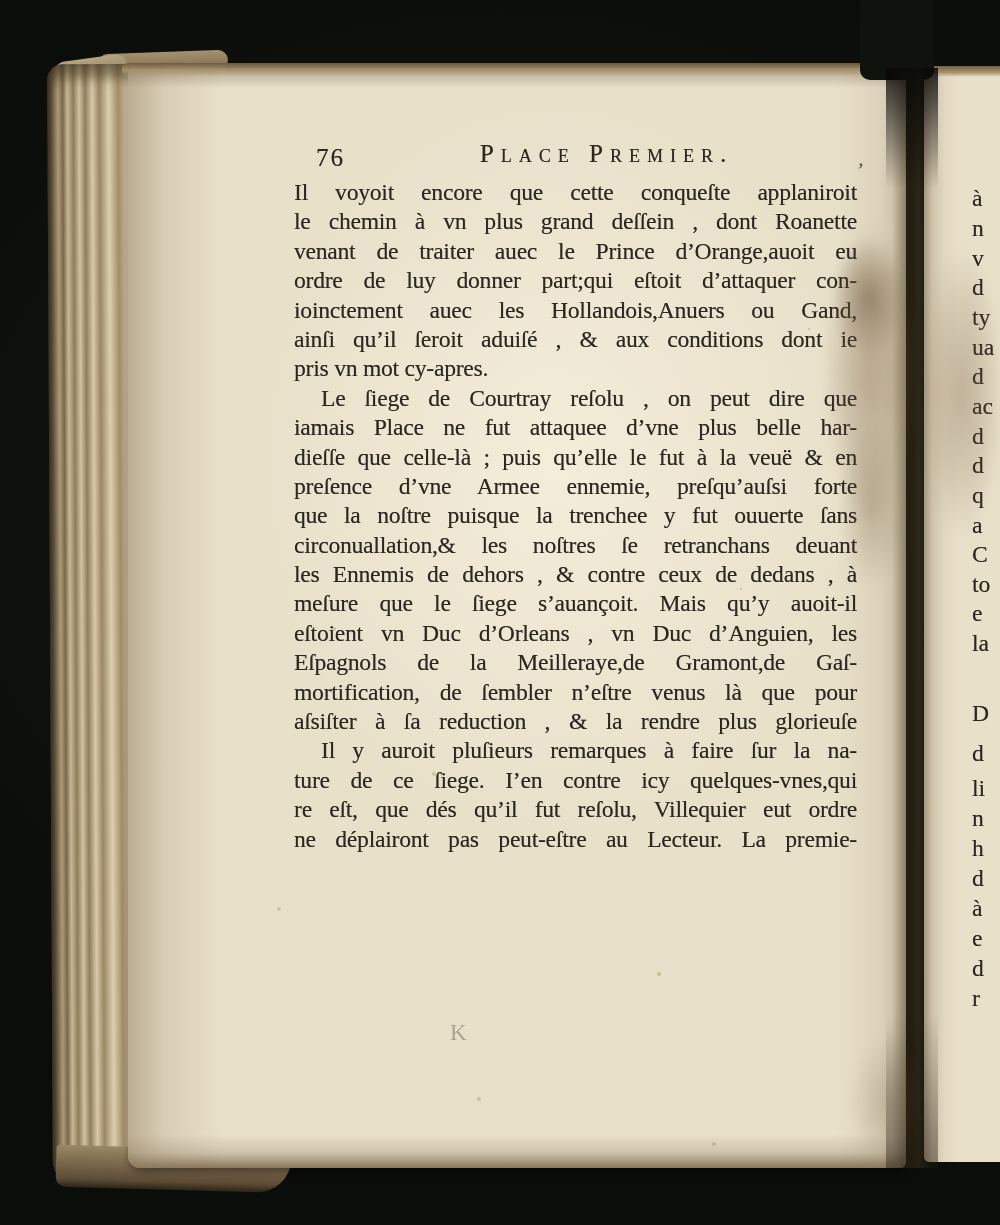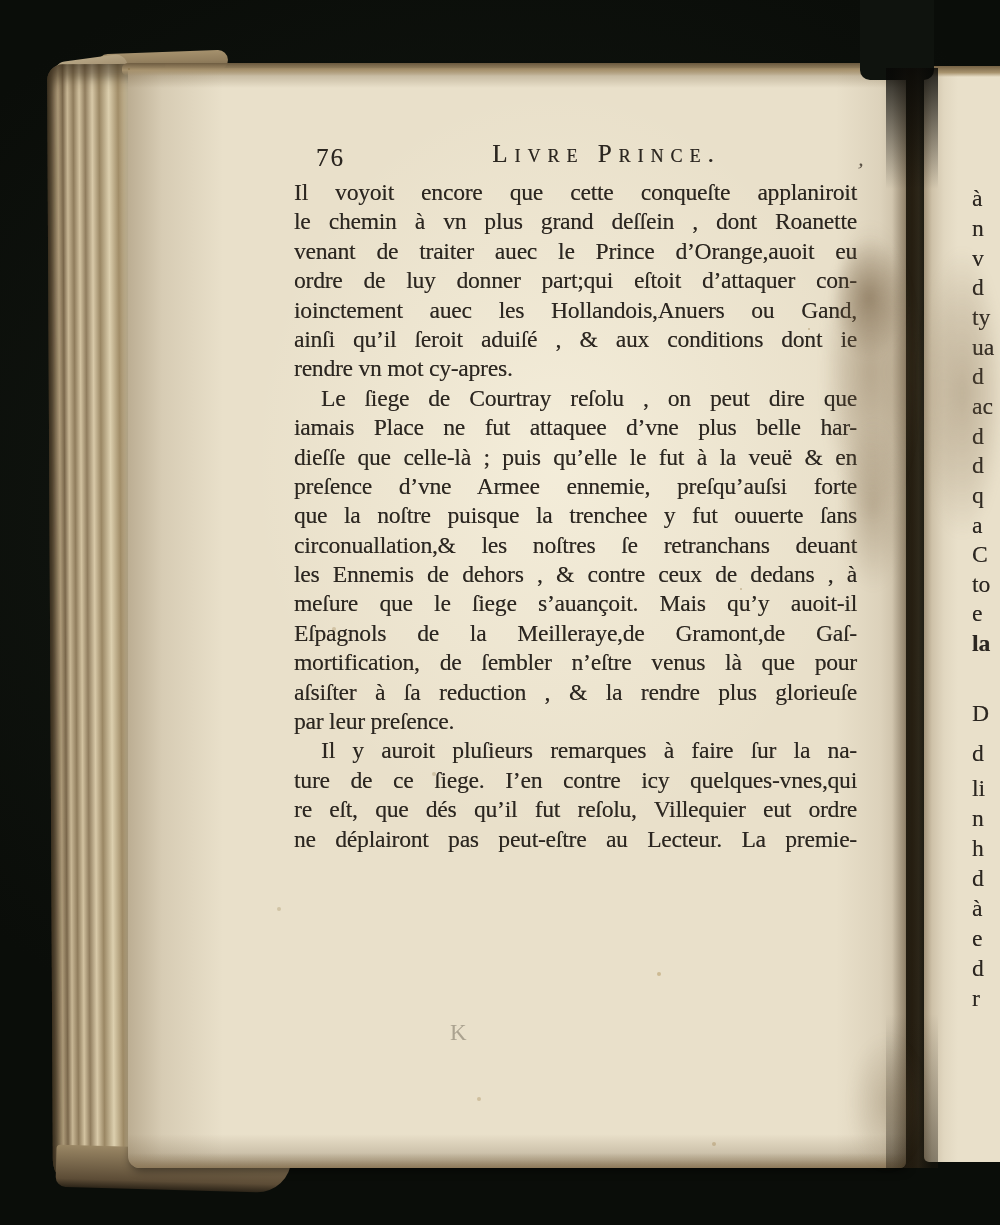--- a/index.html
+++ b/index.html
@@ -115,43 +115,43 @@
   <div class="stack"></div>
   <div class="stack-bottom"></div>
 
   <div class="main-page">
     <div class="page-top-edge"></div>
     <div class="page-bottom-edge"></div>
     <div class="speckle"></div>
 
     <div class="header-row">
       <span class="folio">76</span>
-      <div class="running-title">Livre Prince.</div>
+      <div class="running-title">Place Premier.</div>
     </div>
 
     <div class="text-block">
         <div class="line">Il voyoit encore que cette conqueſte applaniroit</div>
         <div class="line">le chemin à vn plus grand deſſein , dont Roanette</div>
         <div class="line">venant de traiter auec le Prince d’Orange,auoit eu</div>
         <div class="line">ordre de luy donner part;qui eſtoit d’attaquer con-</div>
         <div class="line">ioinctement auec les Hollandois,Anuers ou Gand,</div>
         <div class="line">ainſi qu’il ſeroit aduiſé , &amp; aux conditions dont ie</div>
-        <div class="line short">rendre vn mot cy-apres.</div>
+        <div class="line short">pris vn mot cy-apres.</div>
         <div class="line indent">Le ſiege de Courtray reſolu , on peut dire que</div>
         <div class="line">iamais Place ne fut attaquee d’vne plus belle har-</div>
         <div class="line">dieſſe que celle-là ; puis qu’elle le fut à la veuë &amp; en</div>
         <div class="line">preſence d’vne Armee ennemie, preſqu’auſsi forte</div>
         <div class="line">que la noſtre puisque la trenchee y fut ouuerte ſans</div>
         <div class="line">circonuallation,&amp; les noſtres ſe retranchans deuant</div>
         <div class="line">les Ennemis de dehors , &amp; contre ceux de dedans , à</div>
         <div class="line">meſure que le ſiege s’auançoit. Mais qu’y auoit-il</div>
+        <div class="line">eſtoient vn Duc d’Orleans , vn Duc d’Anguien, les</div>
         <div class="line">Eſpagnols de la Meilleraye,de Gramont,de Gaſ-</div>
         <div class="line">mortification, de ſembler n’eſtre venus là que pour</div>
         <div class="line">aſsiſter à ſa reduction , &amp; la rendre plus glorieuſe</div>
-        <div class="line short">par leur preſence.</div>
         <div class="line indent">Il y auroit pluſieurs remarques à faire ſur la na-</div>
         <div class="line">ture de ce ſiege. I’en contre icy quelques-vnes,qui</div>
         <div class="line">re eſt, que dés qu’il fut reſolu, Villequier eut ordre</div>
         <div class="line">ne déplairont pas peut-eſtre au Lecteur. La premie-</div>
       </div>
 
     <span class="signature-mark">K</span>
     <span class="stray-mark">’</span>
   </div>
 
@@ -166,21 +166,21 @@
         <span class="frag" style="top: 264px;">ua</span>
         <span class="frag" style="top: 293px;">d</span>
         <span class="frag" style="top: 323px;">ac</span>
         <span class="frag" style="top: 353px;">d</span>
         <span class="frag" style="top: 382px;">d</span>
         <span class="frag" style="top: 412px;">q</span>
         <span class="frag" style="top: 442px;">a</span>
         <span class="frag" style="top: 471px;">C</span>
         <span class="frag" style="top: 501px; text-align: center;">to</span>
         <span class="frag" style="top: 530px;">e</span>
-        <span class="frag" style="top: 560px; font-weight: bold;">la</span>
+        <span class="frag" style="top: 560px;">la</span>
         <span class="frag" style="top: 630px;">D</span>
         <span class="frag" style="top: 670px;">d</span>
         <span class="frag" style="top: 705px;">li</span>
         <span class="frag" style="top: 735px;">n</span>
         <span class="frag" style="top: 765px;">h</span>
         <span class="frag" style="top: 795px;">d</span>
         <span class="frag" style="top: 825px;">à</span>
         <span class="frag" style="top: 855px;">e</span>
         <span class="frag" style="top: 885px;">d</span>
         <span class="frag" style="top: 915px;">r</span>

